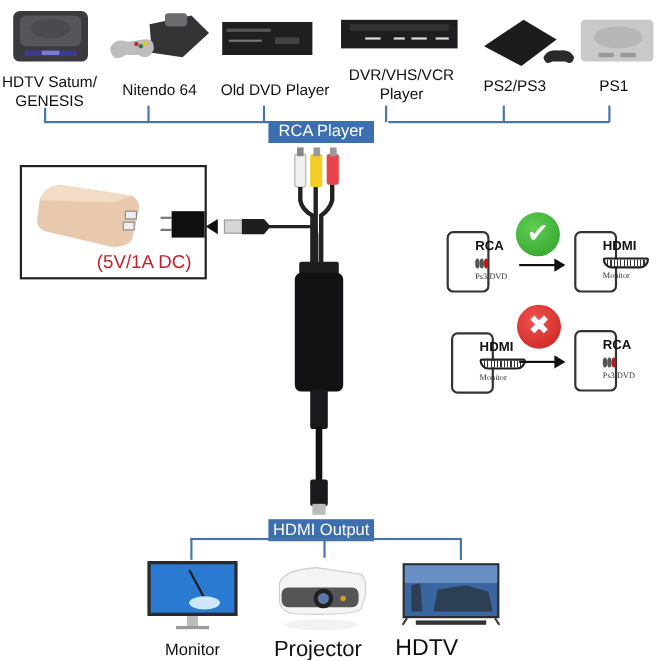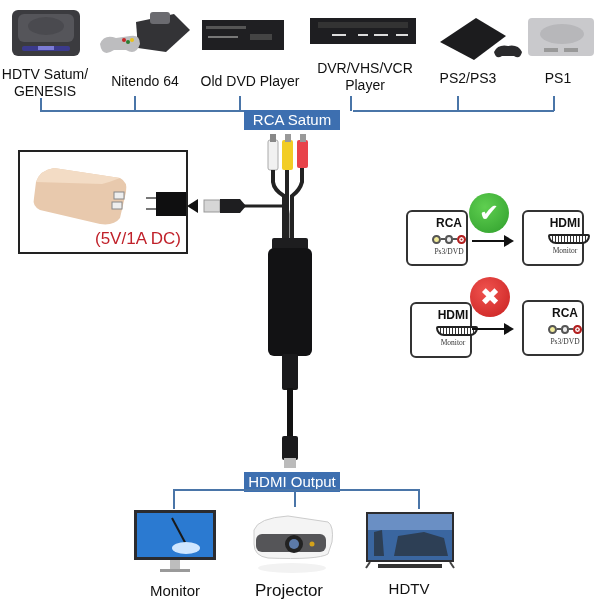--- a/index.html
+++ b/index.html
@@ -1,21 +1,21 @@
 <!DOCTYPE html>
 <html><head>
 <meta charset="utf-8">
 <style>
   html,body{margin:0;padding:0;background:#fff;}
   body{width:600px;height:600px;position:relative;overflow:hidden;font-family:"Liberation Sans","DejaVu Sans",sans-serif;}
   .abs{position:absolute;}
   .lbl{position:absolute;font-size:14px;color:#111;text-align:center;line-height:17px;white-space:pre-line;}
   .bar{position:absolute;background:#4a75a8;}
   .tag{position:absolute;background:#3d6fb0;color:#fff;font-size:15px;text-align:center;line-height:20px;}
-  .card{position:absolute;width:62px;height:56px;border:2px solid #333;border-radius:6px;background:#fff;box-sizing:border-box;text-align:center;padding-left:24px;}
+  .card{position:absolute;width:39px;height:56px;border:2px solid #333;border-radius:6px;background:#fff;box-sizing:border-box;text-align:center;padding-left:24px;}
   .card .t{font-weight:bold;font-size:12px;margin-top:4px;color:#111;}
   .card .s{font-size:7.5px;color:#333;margin-top:2px;font-family:Liberation Serif, serif;}
   .dots{display:flex;justify-content:center;align-items:center;margin-top:3px;height:12px;}
   .dot{width:9px;height:9px;border-radius:50%;border:2px solid #555;box-sizing:border-box;}
   .dot.y{background:#f2ec9a;}
   .dot.w{background:#eee;}
   .dot.r{background:#fff;border-color:#b21d1d;box-shadow:inset 0 0 0 1.5px #fff, inset 0 0 0 3px #b21d1d;}
   .dl{width:4px;height:2px;background:#555;}
   .hdmi-port{width:42px;height:10px;margin:4px auto 0;border:2px solid #222;border-radius:2px 2px 8px 8px;box-sizing:border-box;background:repeating-linear-gradient(90deg,#fff 0 2px,#333 2px 3px);}
   .arrow{position:absolute;height:2px;background:#111;}
@@ -84,21 +84,21 @@
 <div>
   <div class="bar" style="left: 40px; top: 110px; width: 214px; height: 2px; background: rgb(74, 117, 168);"></div>
   <div class="bar" style="left: 353px; top: 110px; width: 201px; height: 2px; background: rgb(74, 117, 168);"></div>
   <div class="bar" style="left: 40px; top: 98px; width: 2px; height: 13px; background: rgb(74, 117, 168);"></div>
   <div class="bar" style="left: 134px; top: 96px; width: 2px; height: 15px; background: rgb(74, 117, 168);"></div>
   <div class="bar" style="left: 239px; top: 96px; width: 2px; height: 15px; background: rgb(74, 117, 168);"></div>
   <div class="bar" style="left: 350px; top: 96px; width: 2px; height: 15px; background: rgb(74, 117, 168);"></div>
   <div class="bar" style="left: 457px; top: 96px; width: 2px; height: 15px; background: rgb(74, 117, 168);"></div>
   <div class="bar" style="left: 553px; top: 96px; width: 2px; height: 15px; background: rgb(74, 117, 168);"></div>
 </div>
-<div class="tag" style="left: 244px; top: 110px; width: 96px; height: 20px; background: rgb(61, 111, 176);">RCA Satum</div>
+<div class="tag" style="left: 244px; top: 110px; width: 96px; height: 20px; background: rgb(61, 111, 176);">RCA Player</div>
 
 <svg class="abs" style="left:190px;top:130px" width="150" height="340">
 
   <g>
       <rect x="78" y="10" width="10" height="30" rx="2" fill="#f1f1f1" stroke="#aaa"></rect>
       <rect x="80" y="4" width="6" height="8" fill="#888"></rect>
     </g>
   <g>
       <rect x="92" y="10" width="11" height="30" rx="2" fill="#f2cd25"></rect>
       <rect x="95" y="4" width="6" height="8" fill="#999"></rect>
@@ -134,21 +134,21 @@
     <path d="M6 20 Q10 8 24 6 L90 16 Q98 20 96 30 L90 56 Q84 64 70 62 L10 48 Q2 44 4 36 Z" fill="#e8c9ad"></path>
     <path d="M6 20 Q10 8 24 6 L90 16 Q80 20 72 22 Z" fill="#f3dcc5"></path>
     <rect x="84" y="30" width="10" height="7" fill="#eee" stroke="#888"></rect>
     <rect x="82" y="40" width="10" height="7" fill="#eee" stroke="#888"></rect>
   </svg>
   <svg class="abs" style="left:124px;top:38px" width="44" height="28">
     <rect x="2" y="7" width="10" height="2" fill="#777"></rect>
     <rect x="2" y="18" width="10" height="2" fill="#777"></rect>
     <rect x="12" y="2" width="30" height="24" fill="#0f0f10"></rect>
   </svg>
-  <div class="abs" style="left: 68px; top: 76px; width: 100px; font-size: 17px; line-height: 22px; color: rgb(192, 33, 42); text-align: center;">(5V/1A DC)</div>
+  <div class="abs" style="left: 68px; top: 76px; width: 100px; font-size: 17px; line-height: 22px; color: rgb(192, 33, 42);">(5V/1A DC)</div>
 </div>
 
 <div class="card" style="left:406px;top:210px">
   <div class="t">RCA</div>
   <div class="dots">
       <span class="dot y"></span>
       <span class="dl"></span>
       <span class="dot w"></span>
       <span class="dl"></span>
       <span class="dot r"></span>
@@ -211,14 +211,14 @@
 <svg class="abs" style="left:364px;top:510px" width="92" height="62">
   <rect x="2" y="2" width="88" height="50" fill="#2c2c2f"></rect>
   <rect x="4" y="4" width="84" height="46" fill="#3a66a0"></rect>
   <rect x="4" y="4" width="84" height="16" fill="#6a8fc4"></rect>
   <path d="M10 46 L10 22 L18 20 L20 46 Z M30 46 L34 26 L60 22 L80 28 L84 46 Z" fill="#2d3f55"></path>
   <rect x="14" y="54" width="64" height="4" fill="#333"></rect>
   <path d="M6 52 L2 58 M86 52 L90 58" stroke="#444" stroke-width="2"></path>
 </svg>
 
 <div class="lbl" style="left:130px;top:582px;width:90px;font-size:15px">Monitor</div>
-<div class="lbl" style="left:244px;top:582px;width:90px;font-size:17px">Projector</div>
-<div class="lbl" style="left:364px;top:580px;width:90px;font-size:15px">HDTV</div>
+<div class="lbl" style="left:244px;top:582px;width:90px;font-size:20px">Projector</div>
+<div class="lbl" style="left:343px;top:580px;width:90px;font-size:21px">HDTV</div>
 
 </body></html>

